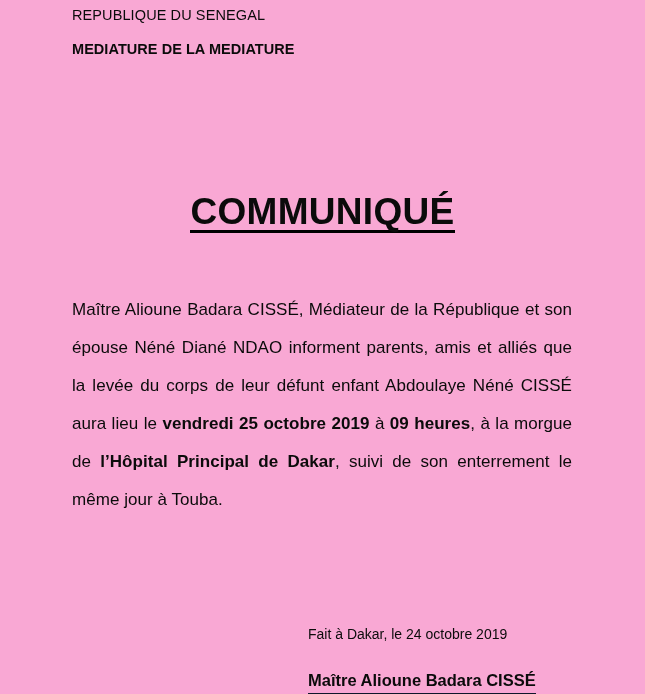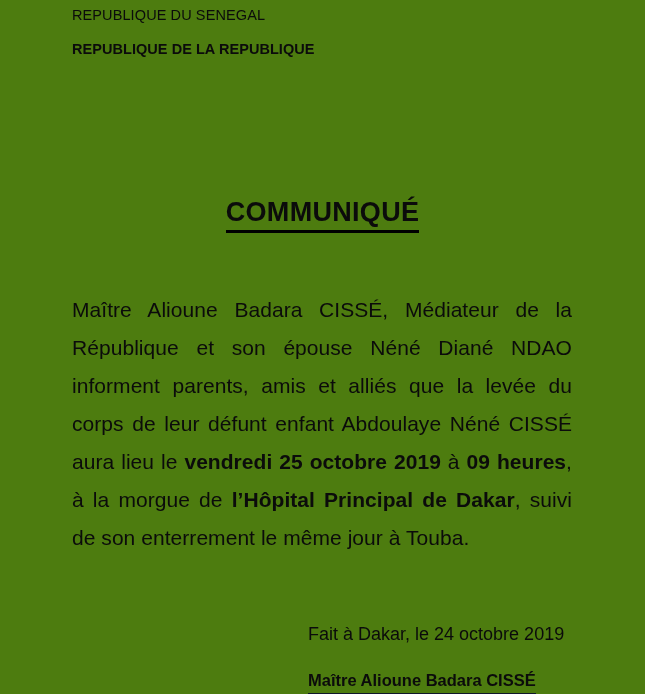--- a/index.html
+++ b/index.html
@@ -13,21 +13,21 @@
     position: relative;
     overflow: hidden;
     font-family: "Liberation Sans", sans-serif;
     color: #0b0b0b;
     -webkit-font-smoothing: antialiased;
   }
 
   .page {
     position: absolute;
     inset: 0;
-    background: #4d7c0f;
+    background: #f9a8d4;
   }
 
   
   .letterhead {
     position: absolute;
     left: 72px;
     top: -2px;
     width: 500px;
   }
   .letterhead .lh-line {
@@ -44,37 +44,37 @@
   
   .title-wrap {
     position: absolute;
     left: 0;
     right: 0;
     top: 196px;
     text-align: center;
   }
   .doc-title {
     display: inline-block;
-    font-size: 27px;
+    font-size: 37px;
     font-weight: bold;
     letter-spacing: 0.3px;
     line-height: 32px;
     border-bottom: 3px solid #000000;
     padding-bottom: 2px;
   }
 
   
   .body-block {
     position: absolute;
     left: 72px;
     top: 291px;
     width: 500px;
   }
   .para {
-    font-size: 21px;
+    font-size: 17px;
     line-height: 38px;
     text-align: justify;
     text-justify: inter-word;
     margin: 0;
     letter-spacing: 0.05px;
   }
   .para + .para {
     margin-top: 9px;
   }
   .para b {
@@ -82,21 +82,21 @@
   }
 
   
   .signature {
     position: absolute;
     left: 308px;
     top: 622px;
     width: 300px;
   }
   .sig-place {
-    font-size: 18px;
+    font-size: 14px;
     line-height: 24px;
     white-space: nowrap;
   }
   .sig-name {
     margin-top: 22px;
     font-size: 16.5px;
     font-weight: bold;
     line-height: 24px;
     white-space: nowrap;
     display: inline-block;
@@ -104,21 +104,21 @@
     padding-bottom: 1px;
   }
 </style>
 </head>
 <body>
 
 <div class="page">
 
   <div class="letterhead">
     <div class="lh-line">REPUBLIQUE DU SENEGAL</div>
-    <div class="lh-line bold">REPUBLIQUE DE LA REPUBLIQUE</div>
+    <div class="lh-line bold">MEDIATURE DE LA MEDIATURE</div>
   </div>
 
   <div class="title-wrap">
     <span class="doc-title">COMMUNIQUÉ</span>
   </div>
 
   <div class="body-block">
 
     <p class="para">
       <span>Maître Alioune Badara CISSÉ, Médiateur de la République et son épouse Néné Diané NDAO informent parents, amis et alliés que la levée du corps de leur défunt enfant Abdoulaye Néné CISSÉ aura lieu le </span><b>vendredi 25 octobre 2019</b><span> à </span><b>09 heures</b><span>, à la morgue de </span><b>l’Hôpital Principal de Dakar</b><span>, suivi de son enterrement le même jour à Touba.</span>

